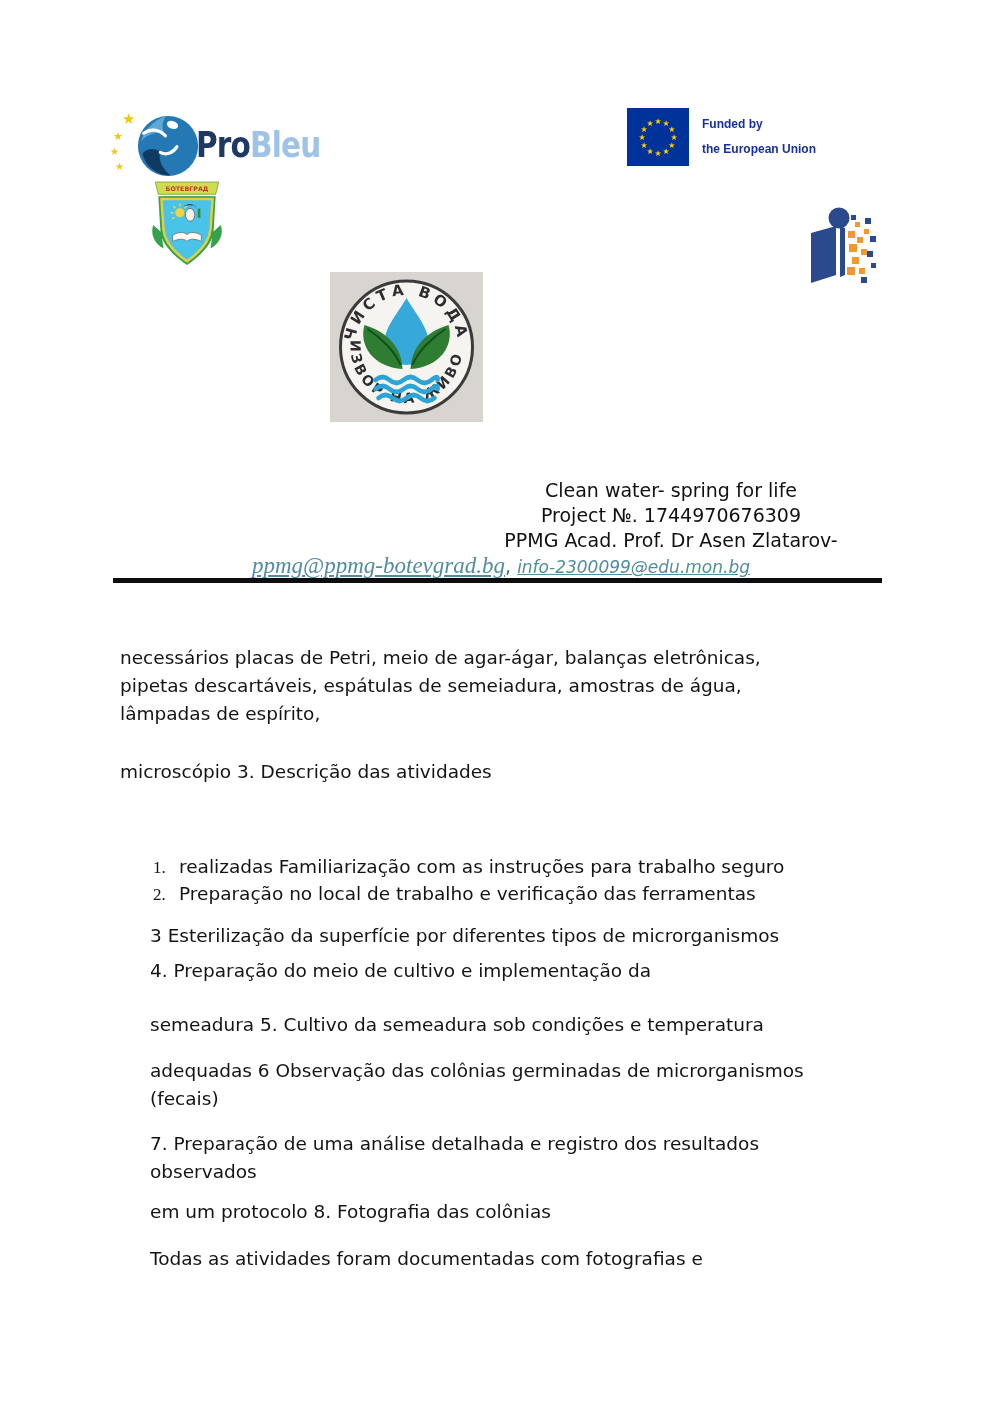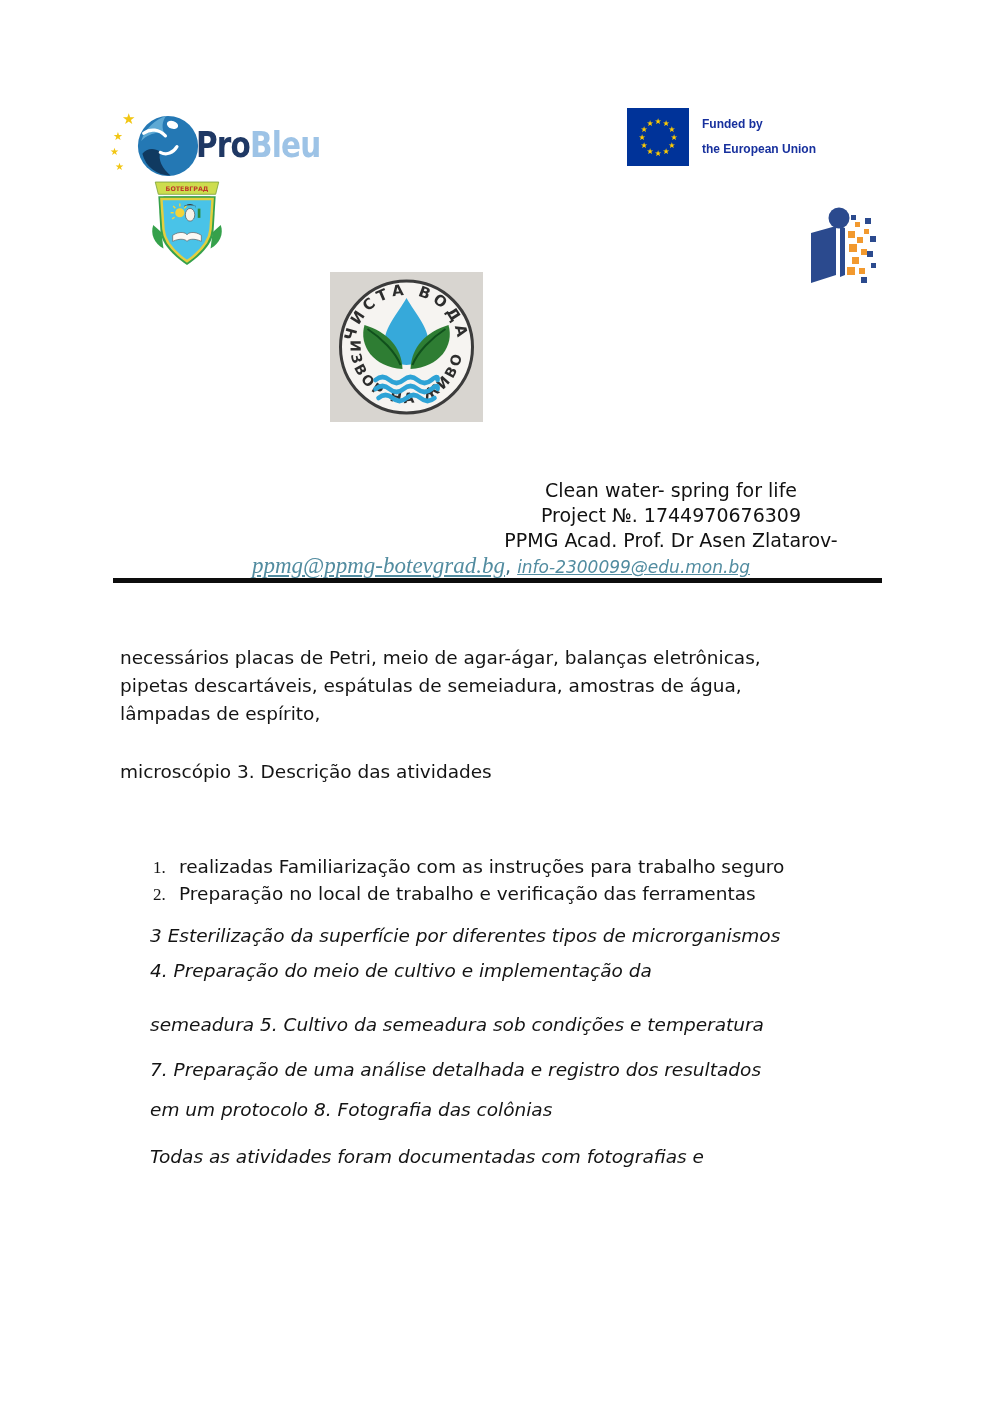--- a/index.html
+++ b/index.html
@@ -68,21 +68,21 @@
   }
   a.email-link { cursor:pointer; }
 
   
   .rule { position:absolute; left:113px; top:578px; width:769px; height:5px; background:#0d0d0d; }
 
   
   .doc-body { position:absolute; left:120px; top:644px; width:772px; font-size:18.5px; }
   .para { line-height:28px; }
   .para div { white-space:nowrap; }
-  .ind { margin-left:30px;font-style:italic; }
+  .ind { margin-left:30px; }
   .list { margin:68px 0 0 33px; }
   .list-item { display:flex; line-height:26px; }
   .li-num {
     font-family:"Liberation Serif", serif;
     font-size:17px; width:26px; flex:none; padding-top:1px;
   }
   .li-text { white-space:nowrap; }
 </style>
 </head>
 <body>
@@ -246,23 +246,28 @@
     </div>
 
     <div class="para ind" style="margin-top:7px;">
       <div>4. Preparação do meio de cultivo e implementação da</div>
     </div>
 
     <div class="para ind" style="margin-top:26px;">
       <div>semeadura 5. Cultivo da semeadura sob condições e temperatura</div>
     </div>
 
+    <div class="para ind" style="margin-top:18px;">
+      <div>adequadas 6 Observação das colônias germinadas de microrganismos</div>
+      <div>(fecais)</div>
+    </div>
 
     <div class="para ind" style="margin-top:17px;">
       <div>7. Preparação de uma análise detalhada e registro dos resultados</div>
+      <div>observados</div>
     </div>
 
     <div class="para ind" style="margin-top:12px;">
       <div>em um protocolo 8. Fotografia das colônias</div>
     </div>
 
     <div class="para ind" style="margin-top:19px;">
       <div>Todas as atividades foram documentadas com fotografias e</div>
     </div>
 

